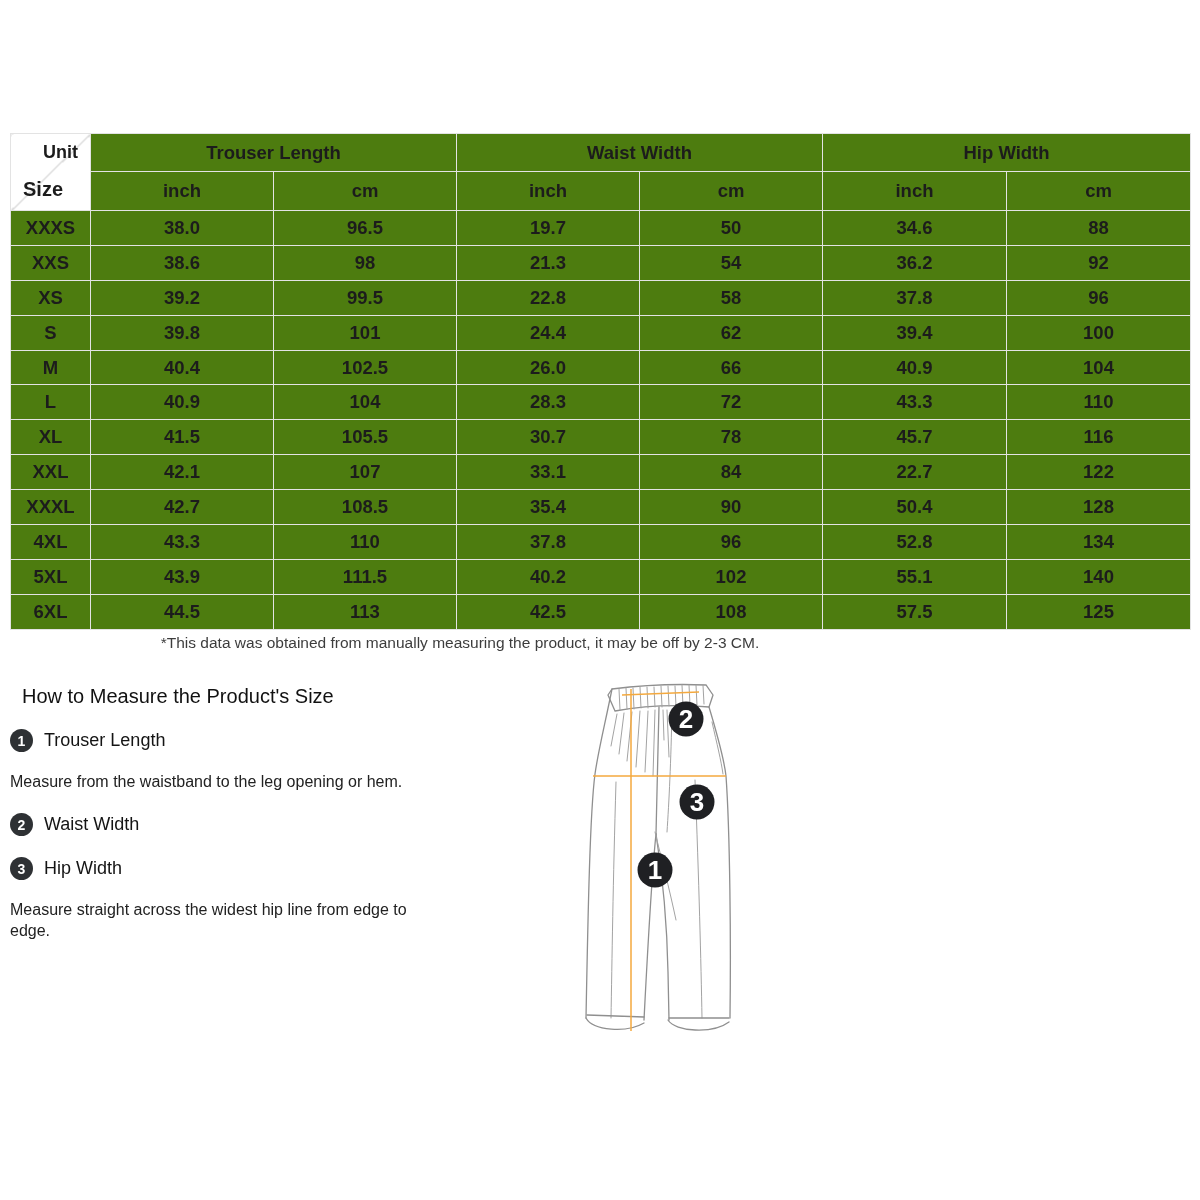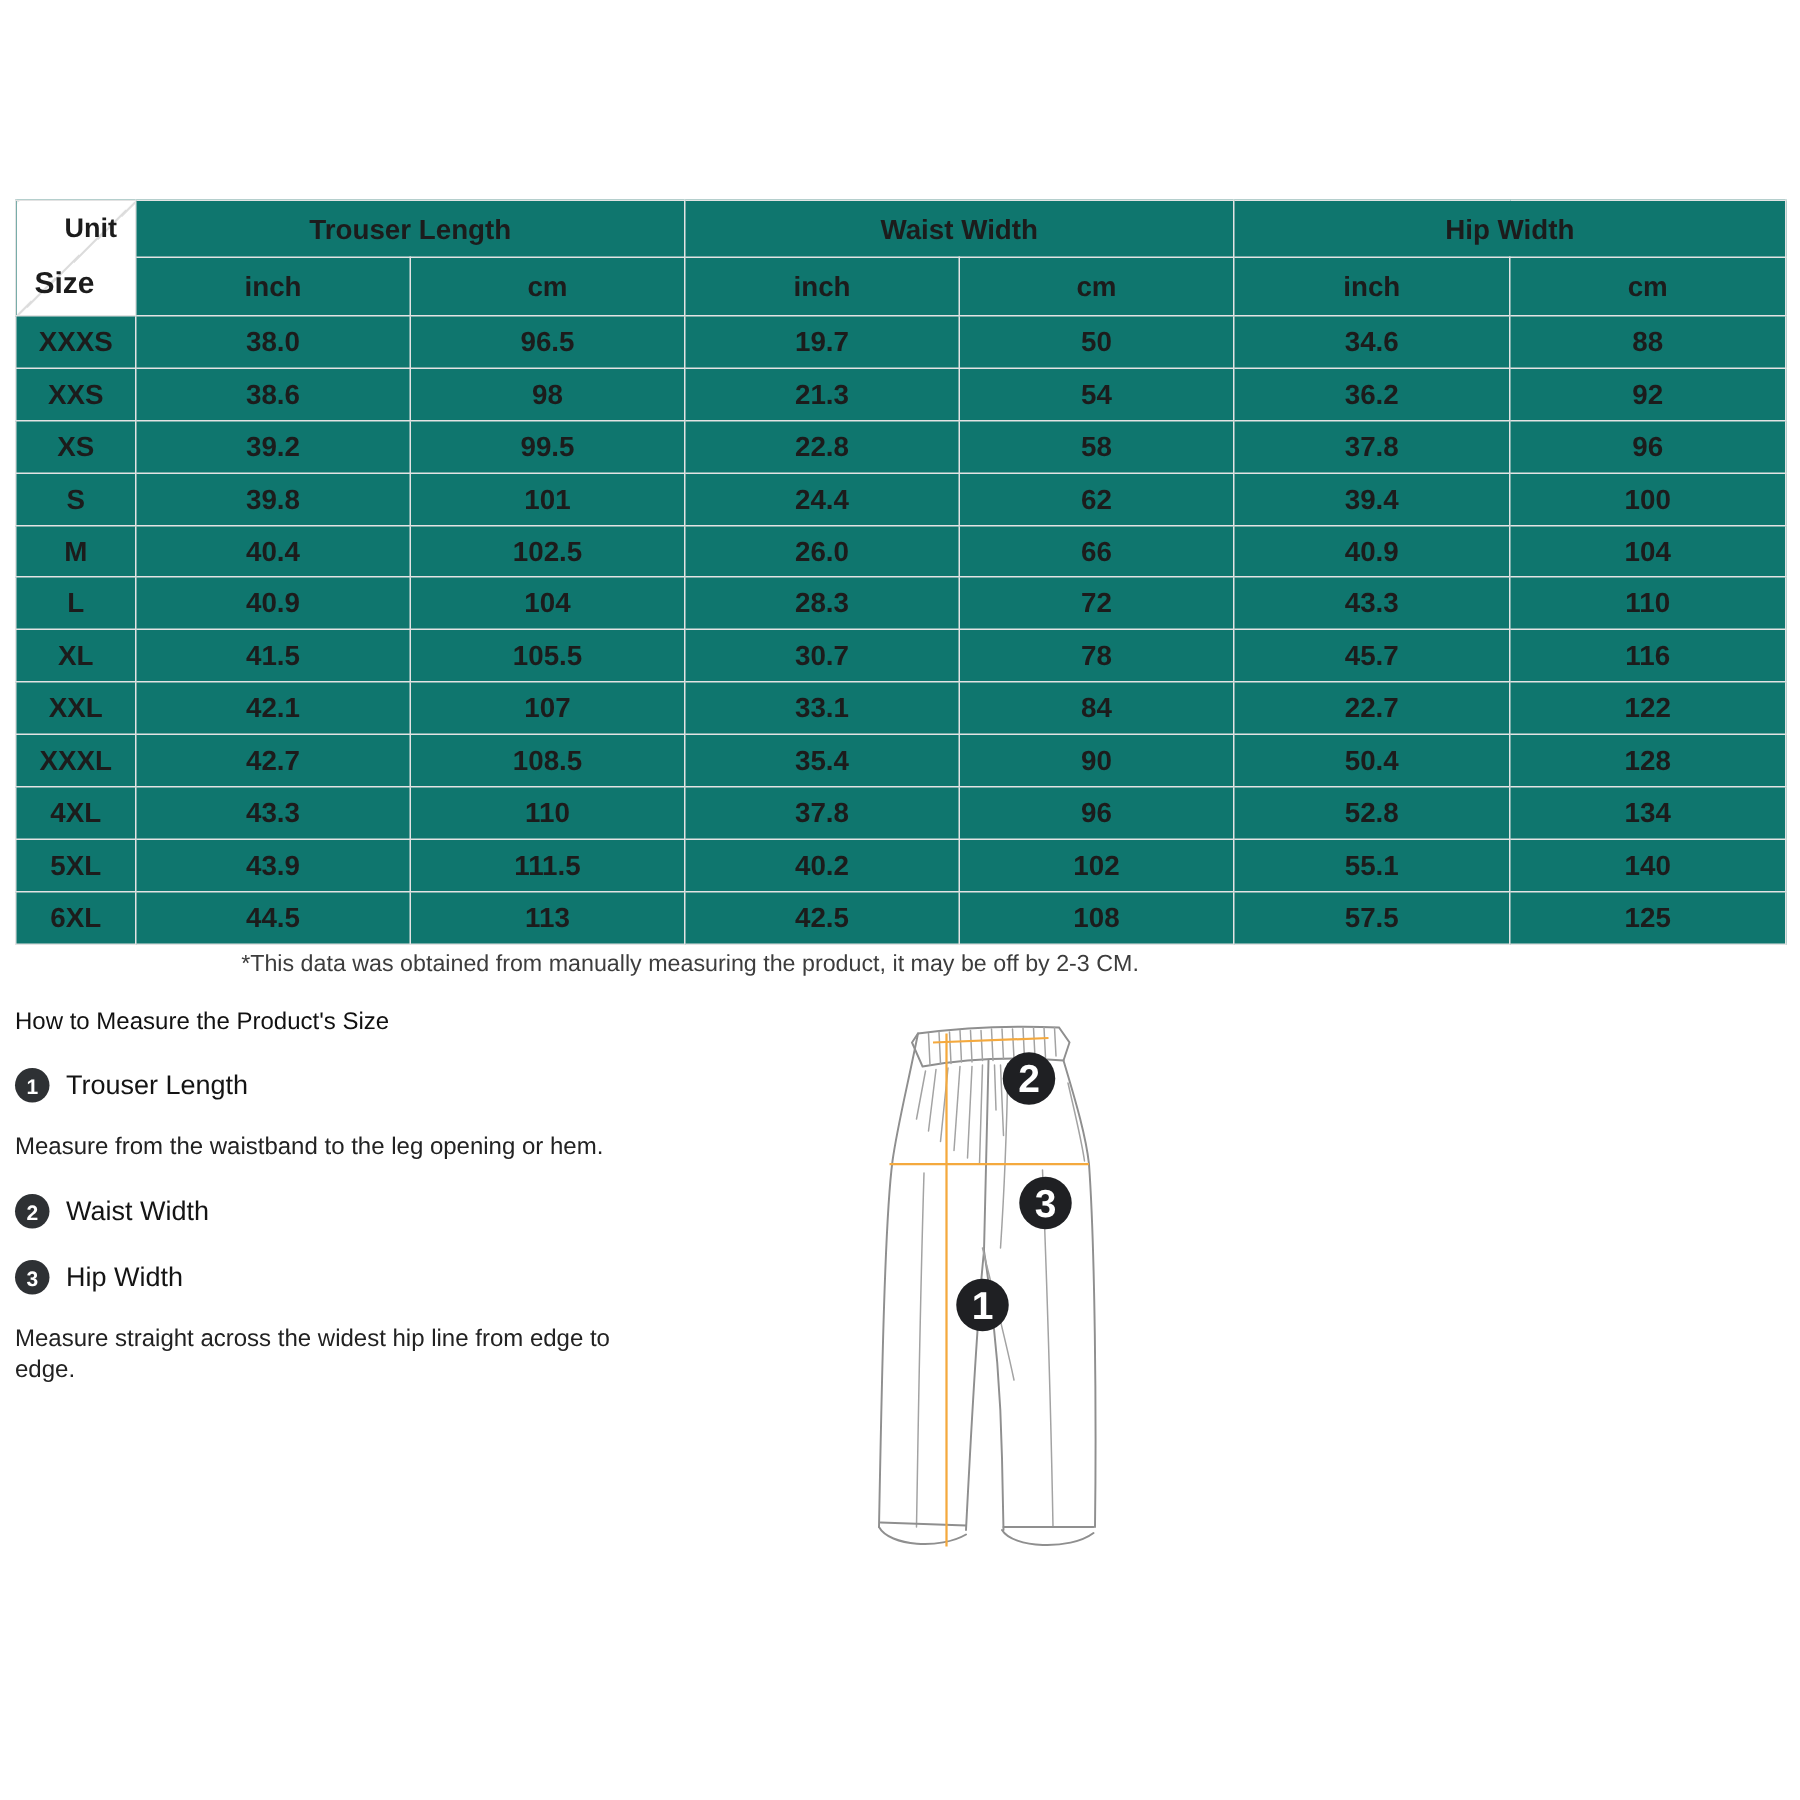--- a/index.html
+++ b/index.html
@@ -4,21 +4,21 @@
 <style>
   html,body{margin:0;padding:0;}
   body{
     width:1200px;height:1200px;background:#ffffff;
     font-family:"Liberation Sans",sans-serif;color:#1a1a1a;
     position:relative;overflow:hidden;
   }
   
   .size-table{
     position:absolute;left:10px;top:133px;width:1180px;
-    border-collapse:collapse;table-layout:fixed;background:#0f766e;
+    border-collapse:collapse;table-layout:fixed;background:#4d7c0f;
   }
   .size-table th,.size-table td{
     border:1px solid #e3e3e3;text-align:center;vertical-align:middle;
     font-size:18.5px;font-weight:600;color:#1c1c1c;padding:0;
     white-space:nowrap;overflow:hidden;
   }
   .size-table thead tr.group-row th{height:37px;}
   .size-table thead tr.unit-row th{height:38px;}
   .size-table tbody td{height:33.9px;}
   .corner-cell{
@@ -28,21 +28,21 @@
   }
   .corner-cell .corner-top{position:absolute;top:8px;right:12px;font-size:18px;}
   .corner-cell .corner-bottom{position:absolute;bottom:9px;left:12px;font-size:20px;margin-top:15px;}
   
   .footnote{
     position:absolute;left:10px;top:634px;width:900px;
     font-size:15.5px;font-weight:400;color:#3d3d3d;text-align:center;
   }
   
   .howto{position:absolute;left:10px;top:672px;width:406px;}
-  .howto-title{font-size:16px;font-weight:500;color:#111;margin:0;line-height:1.2;}
+  .howto-title{font-size:20px;font-weight:500;color:#111;margin:12px;line-height:1.2;}
   .measure-item{display:flex;align-items:center;gap:11px;margin-top:21px;}
   .num-badge{
     width:23px;height:23px;border-radius:50%;background:#2e3134;color:#fff;
     font-size:14px;font-weight:700;display:flex;align-items:center;justify-content:center;
     flex:0 0 23px;
   }
   .measure-label{font-size:18px;font-weight:500;color:#141414;}
   .measure-desc{margin-top:19px;font-size:16px;font-weight:400;color:#222;line-height:1.32;}
   
   .diagram{position:absolute;left:555px;top:662px;width:290px;height:400px;}

